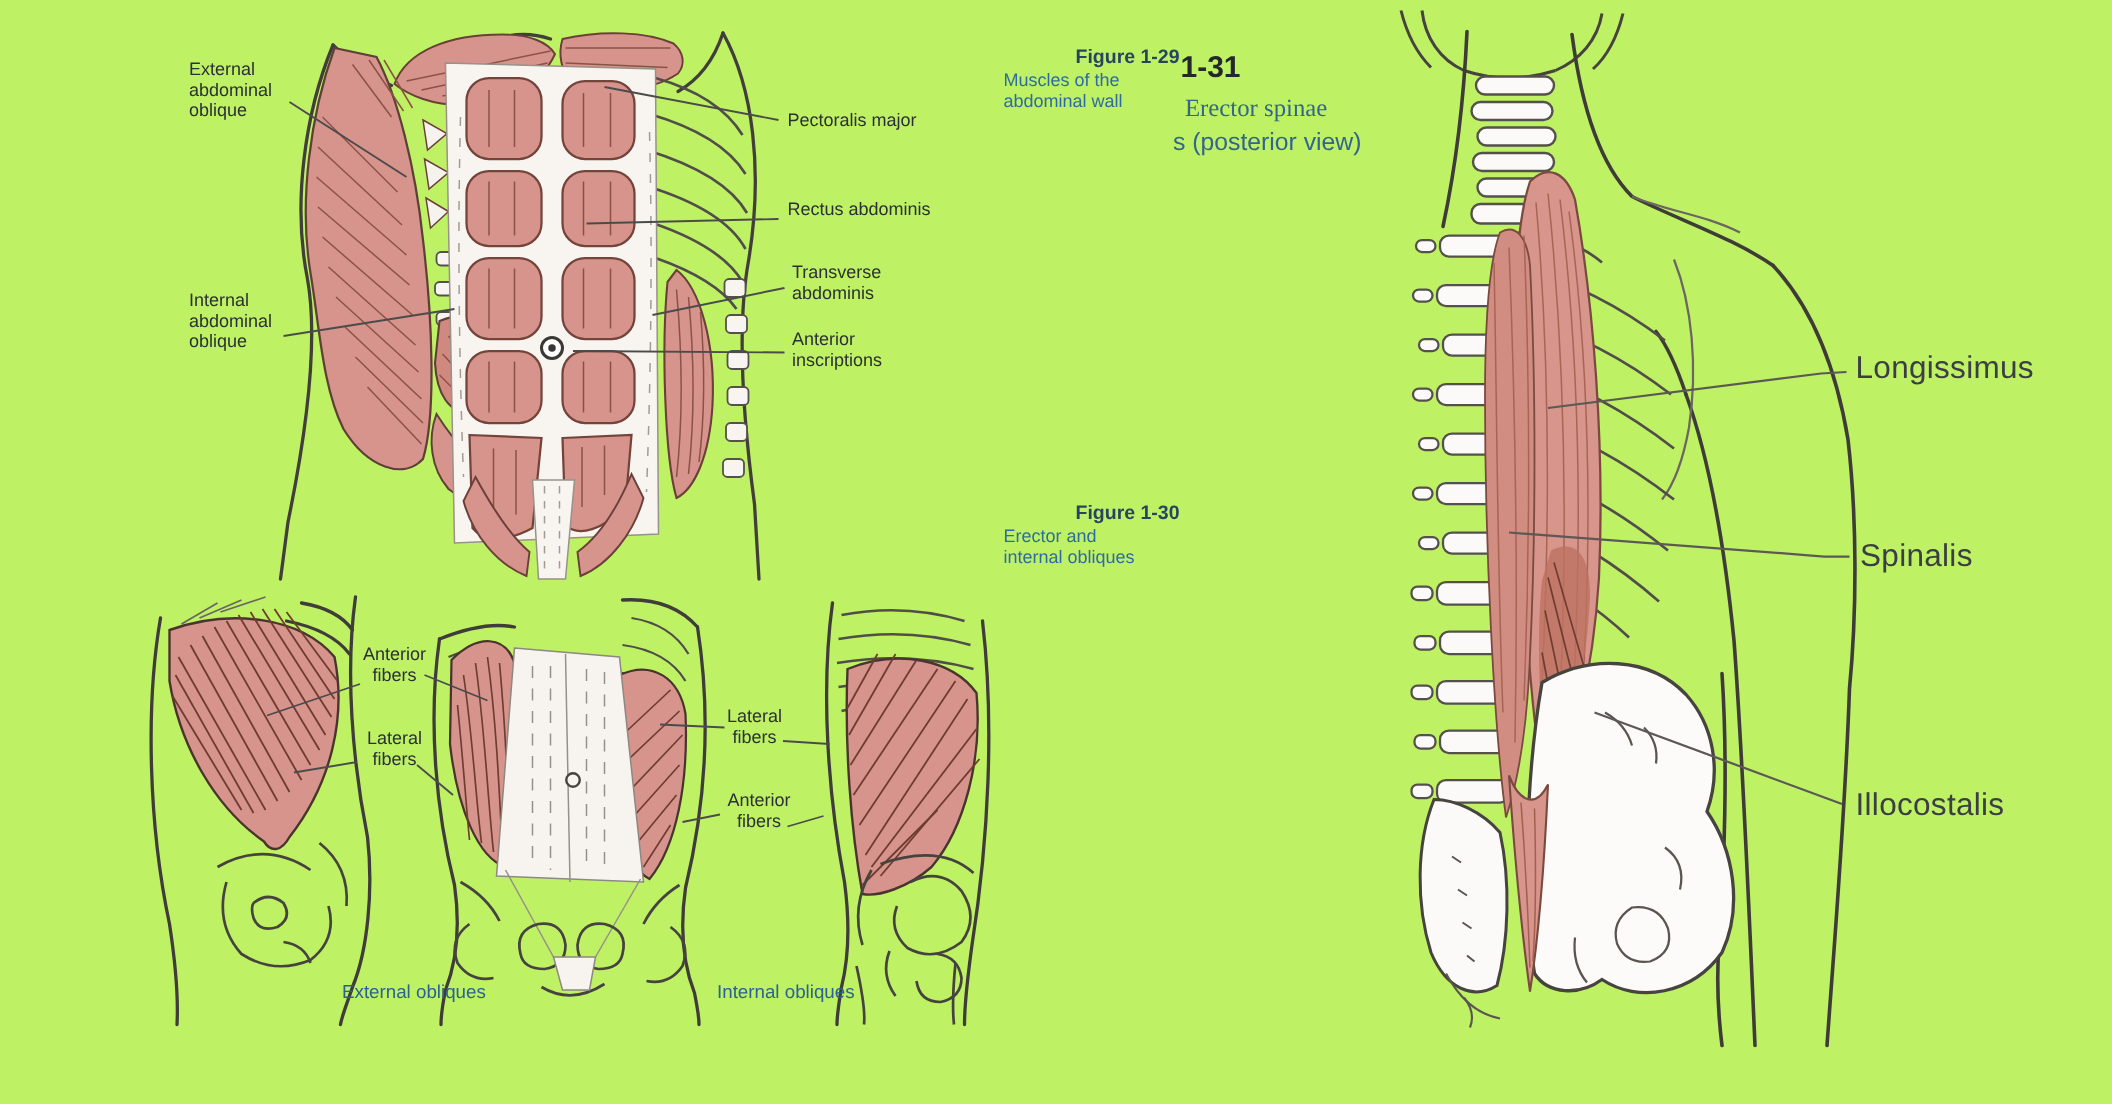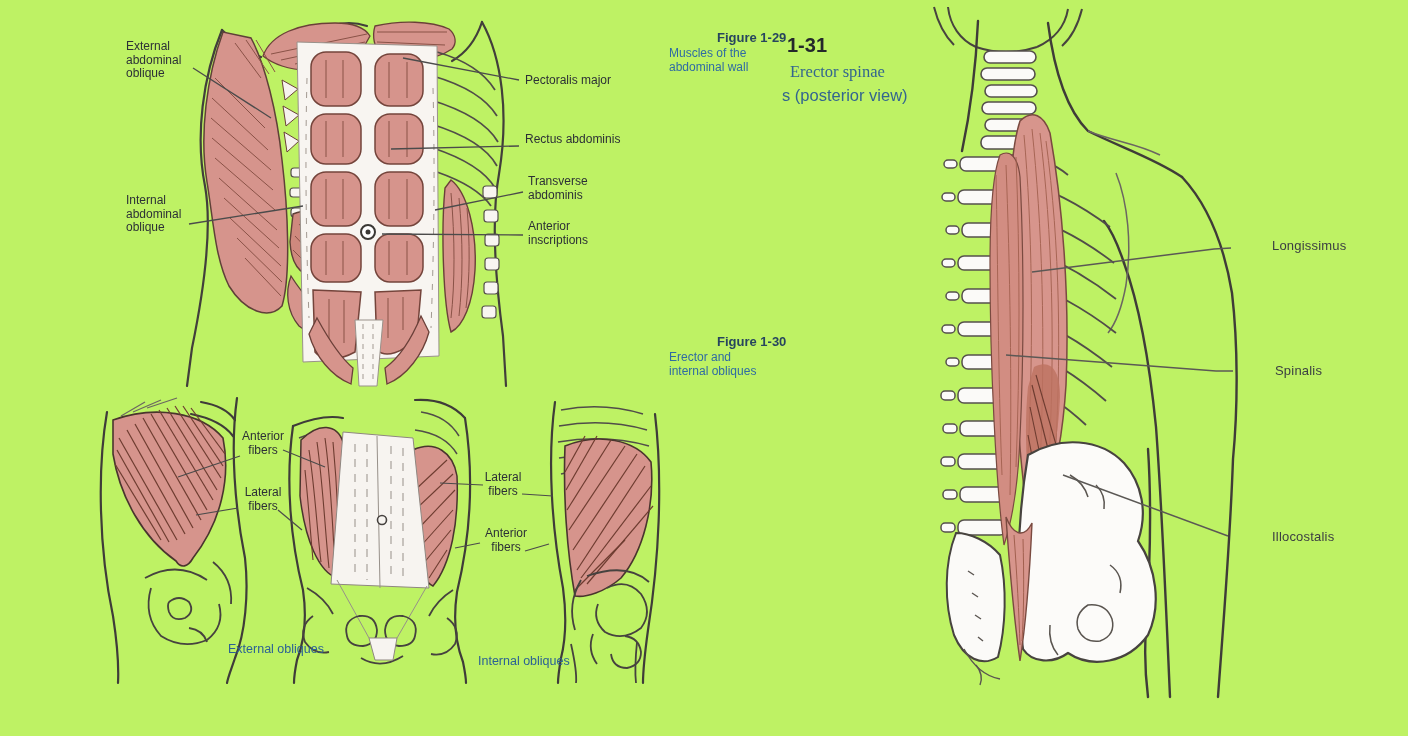--- a/index.html
+++ b/index.html
@@ -5,21 +5,21 @@
   * { margin:0; padding:0; box-sizing:border-box; }
   html,body { width:1408px; height:736px; background:#ffffff; }
   body { font-family:"Liberation Sans", sans-serif; }
   .canvas { position:relative; width:1408px; height:736px; background:#bef264; overflow:hidden; }
   .fig { position:absolute; }
   .art { position:absolute; left:0; top:0; }
 
   
   .lbl { position:absolute; white-space:pre-line; color:#2c3036; font-size:12px; line-height:13.6px; }
   .lbl--c { text-align:center; }
-  .biglbl { position:absolute; color:#3b3e42; font-size:13px; line-height:19px; letter-spacing:.2px;margin-left:35px; }
+  .biglbl { position:absolute; color:#3b3e42; font-size:21px; line-height:19px; letter-spacing:.2px; }
 
   
   .cap { position:absolute; color:#2f6ba3; font-size:12px; line-height:14px; }
   .cap__t { font-weight:bold; color:#27455e; font-size:13px; line-height:15px; margin-bottom:1px;padding-left:48px; }
 
   
   .bluecap { position:absolute; color:#2b6195; font-size:12.5px; }
 
   
   .cap131 { position:absolute; width:160px; }
@@ -344,21 +344,21 @@
       </g>
     </svg>
     <div class="lbl lbl--c" style="left:150px;top:40px;width:56px">Anterior
 fibers</div>
     <div class="lbl lbl--c" style="left:150px;top:96px;width:56px">Lateral
 fibers</div>
     <div class="lbl lbl--c" style="left:390px;top:81px;width:56px">Lateral
 fibers</div>
     <div class="lbl lbl--c" style="left:391px;top:137px;width:60px">Anterior
 fibers</div>
-    <div class="bluecap" style="left:143px;top:252px">External obliques</div>
+    <div class="bluecap" style="left:143px;top:264px">External obliques</div>
     <div class="bluecap" style="left:393px;top:264px">Internal obliques</div>
   </section>
 
   <div class="cap131" style="left:781px;top:34px">
     <div class="cap131__t">1-31</div>
     <div class="cap131__l l0">Erector spinae</div>
     <div class="cap131__l l1">s (posterior view)</div>
   </div>
 
   <section class="fig" style="left:920px;top:5px;width:488px;height:700px;">

